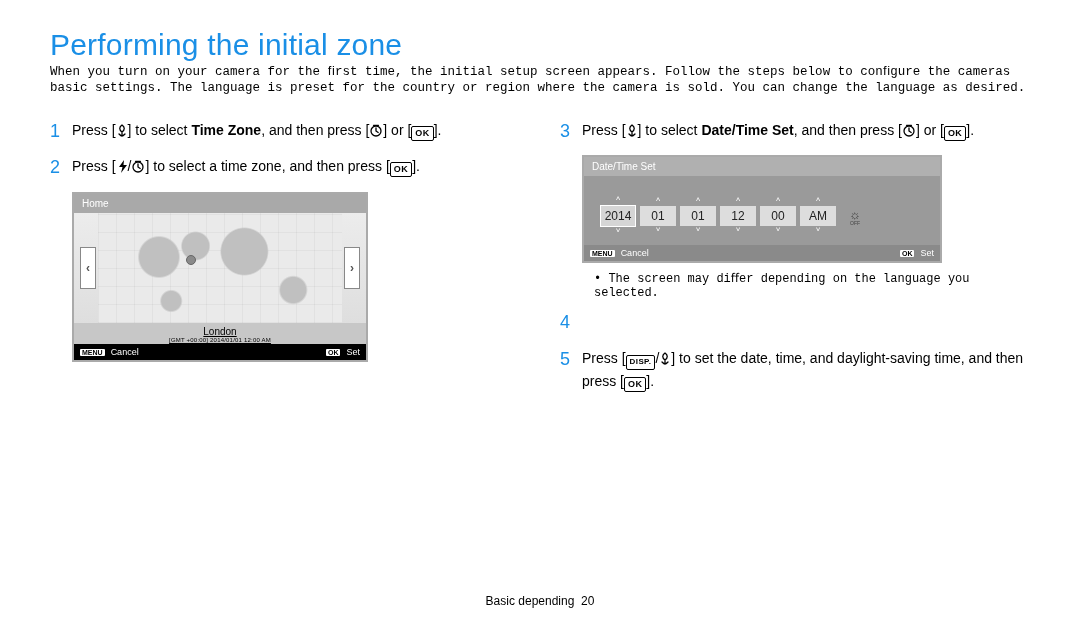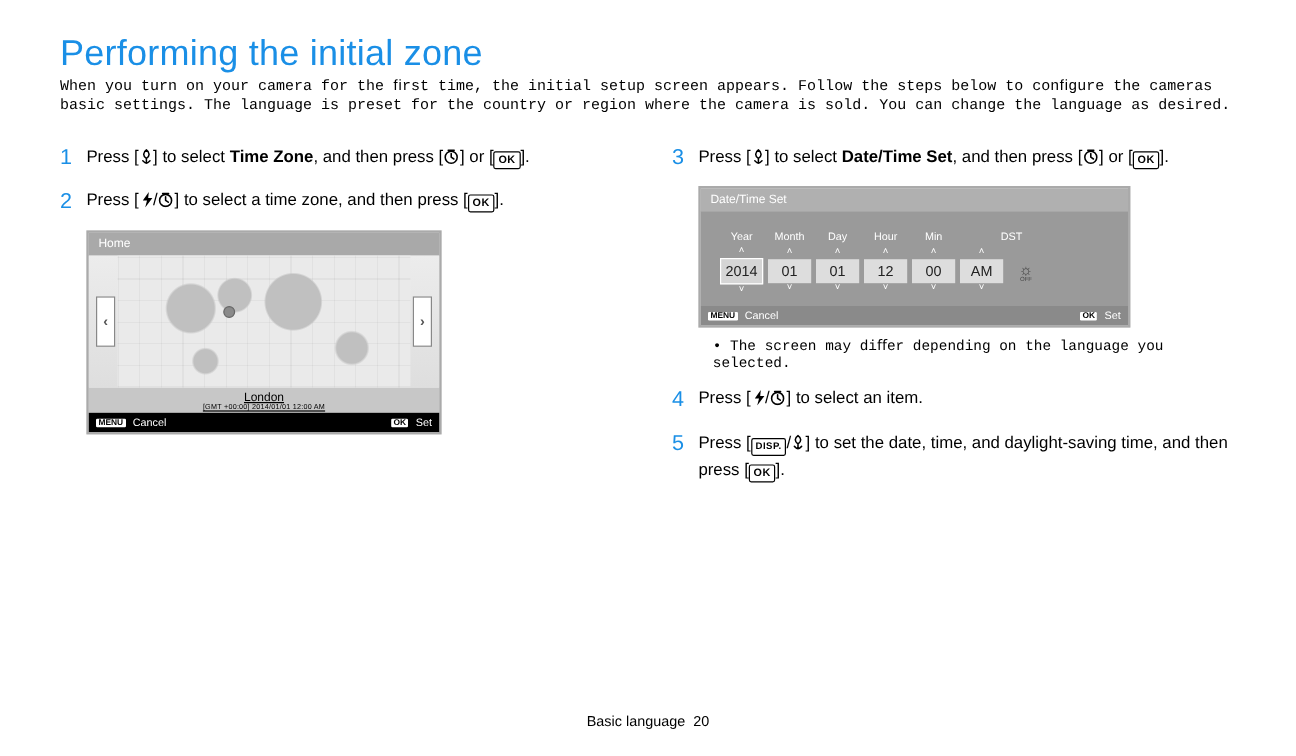--- a/index.html
+++ b/index.html
@@ -336,28 +336,20 @@
               <svg width="14" height="14">
                 <use href="#timer-icon"></use>
               </svg>
             </span><span>] or [</span><span class="pill">OK</span><span>].</span>
         </div>
       </div>
 
       <div class="shot2">
         <div class="shot-header" style="background:#b0b0b0;">Date/Time Set</div>
         <div class="shot2-body" style="background:#9a9a9a;">
-          <div class="dt-labels">
-            <div>Year</div>
-            <div>Month</div>
-            <div>Day</div>
-            <div>Hour</div>
-            <div>Min</div>
-            <div class="dst">DST</div>
-          </div>
           <div class="dt-row">
             <div class="dt-cell first">
               <div class="up">˄</div>
               <div class="dt-val">2014</div>
               <div class="down">˅</div>
             </div>
             <div class="dt-cell">
               <div class="up">˄</div>
               <div class="dt-val">01</div>
               <div class="down">˅</div>
@@ -394,44 +386,33 @@
           <span class="mid"></span>
           <span class="box">OK</span>
           <span>Set</span>
         </div>
       </div>
 
       <div class="note">• The screen may diﬀer depending on the language you selected.</div>
 
       <div class="step">
         <div class="stepnum">4</div>
-        <div class="steptext">
-          <span>Press [</span><span class="icn">
-              <svg width="12" height="14">
-                <use href="#flash-icon"></use>
-              </svg>
-            </span><span>/</span><span class="icn">
-              <svg width="14" height="14">
-                <use href="#timer-icon"></use>
-              </svg>
-            </span><span>] to select an item.</span>
-        </div>
       </div>
 
       <div class="step">
         <div class="stepnum">5</div>
         <div class="steptext">
           <span>Press [</span><span class="pill" style="font-size:8px;">DISP.</span><span>/</span><span class="icn">
               <svg width="12" height="14">
                 <use href="#macro-icon"></use>
               </svg>
             </span><span>] to set the date, time, and daylight-saving time, and then press [</span><span class="pill">OK</span><span>].</span>
         </div>
       </div>
 
     </div>
   </div>
 
   <div class="footer">
-    <span>Basic language</span>&nbsp;&nbsp;<span>20</span>
+    <span>Basic depending</span>&nbsp;&nbsp;<span>20</span>
   </div>
 
 </div>
 
 </body></html>

